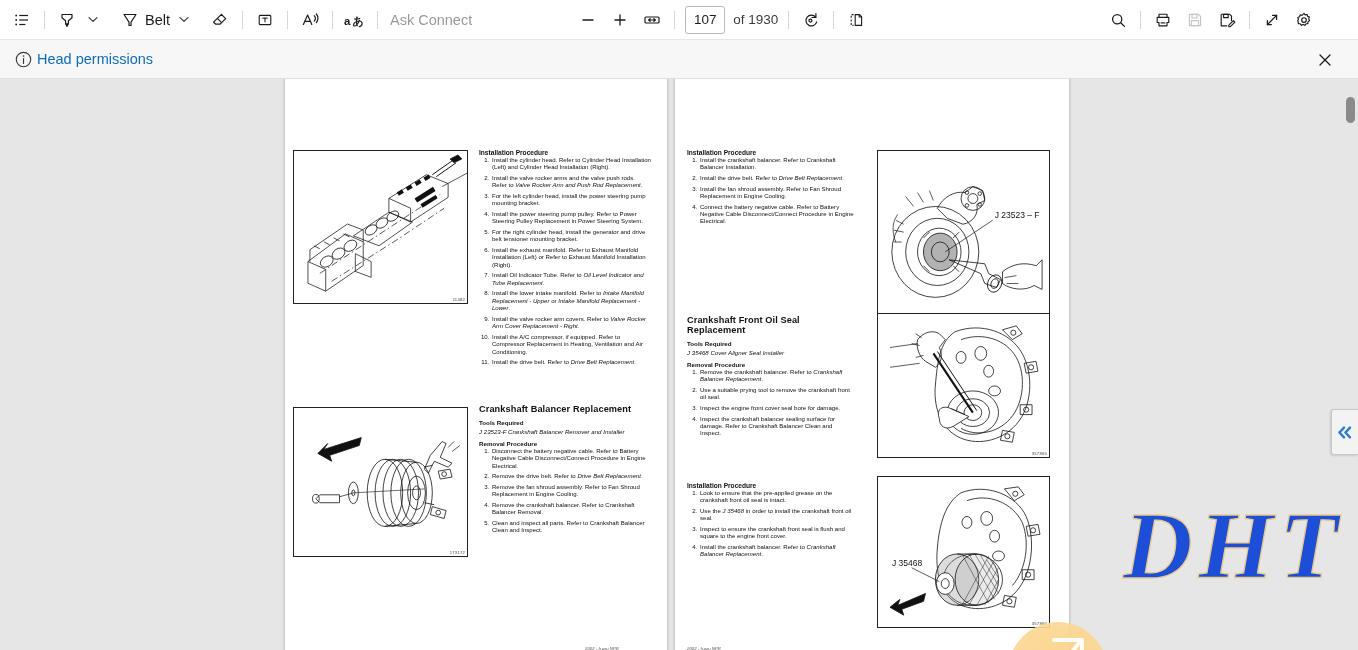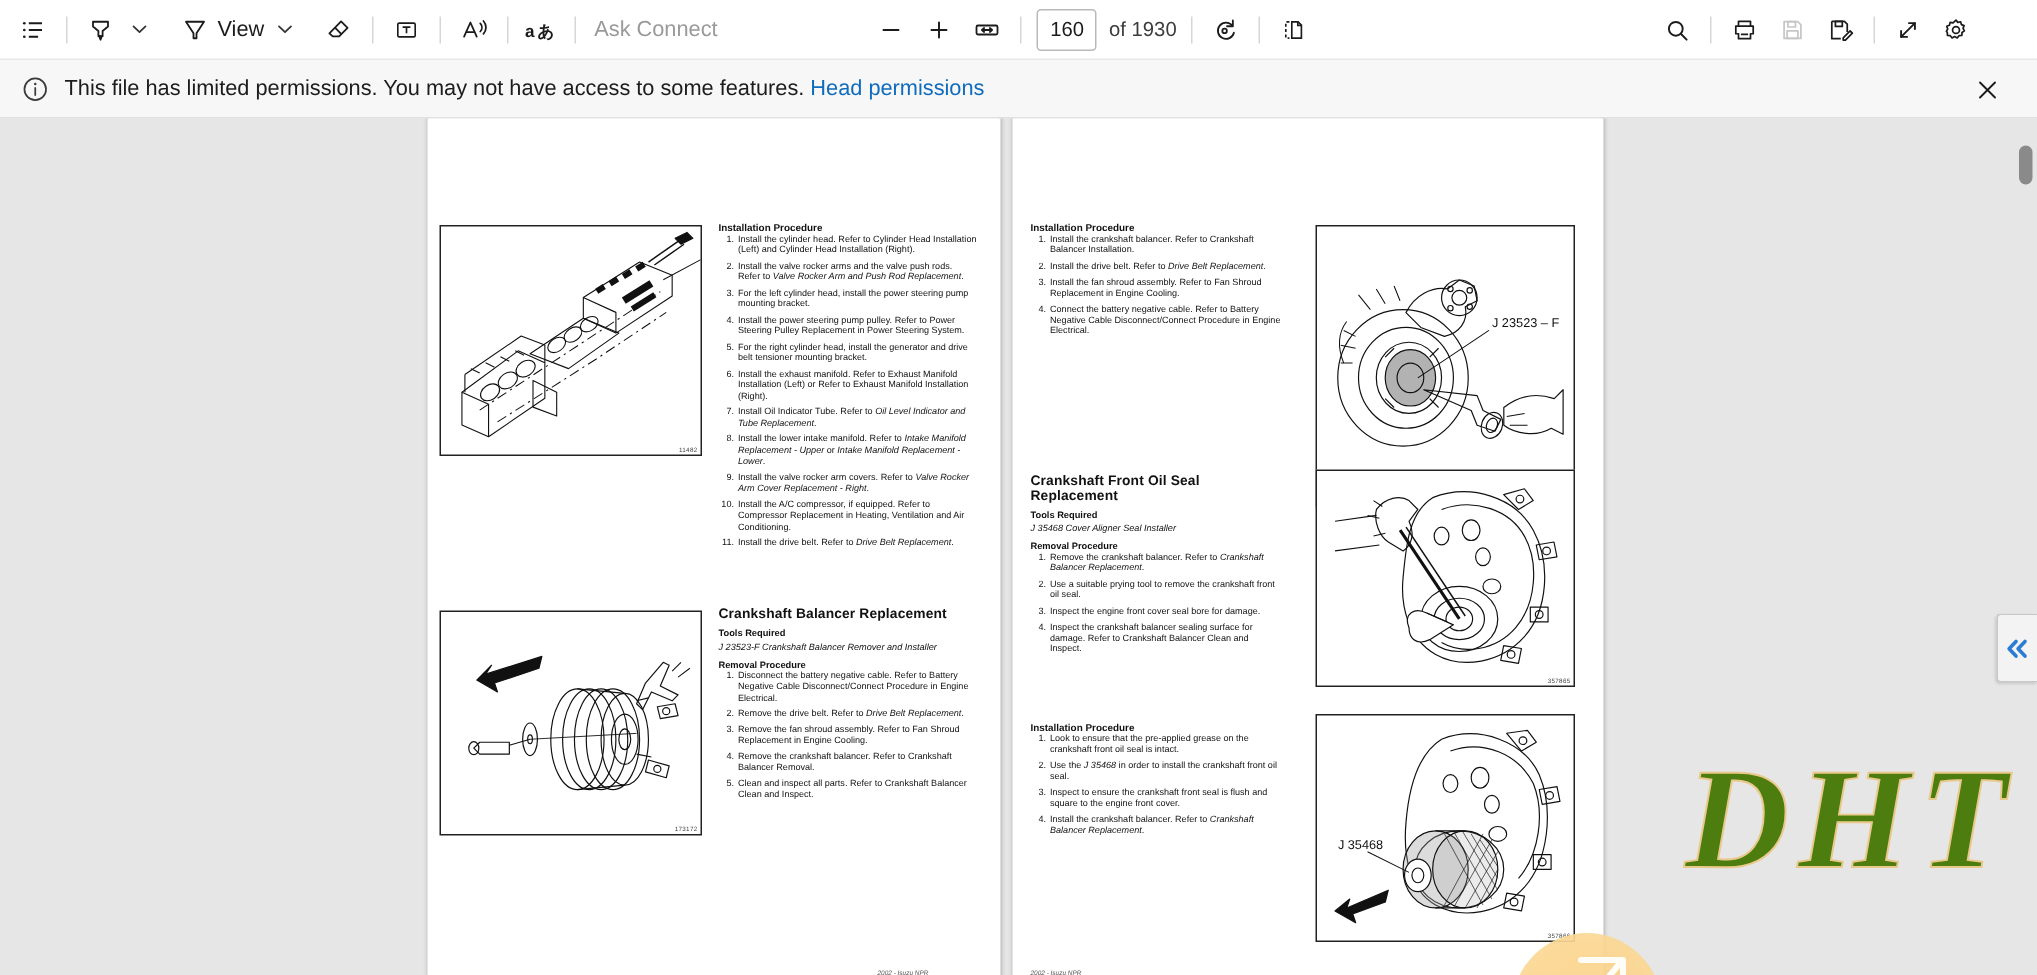--- a/index.html
+++ b/index.html
@@ -66,21 +66,21 @@
   ol.steps li{font-size:6.05px;line-height:7.4px;margin-bottom:3.2px;padding-left:1px;}
   ol.steps li i{font-style:italic;}
   .fig{position:absolute;border:1px solid #222;background:#fff;box-sizing:border-box;}
   .figno{position:absolute;font-size:4.2px;color:#444;right:2px;bottom:1px;letter-spacing:.2px;}
   .copyr{position:absolute;font-size:4.3px;color:#555;font-style:italic;}
   
   .wm{position:absolute;pointer-events:none;}
   .wm-dht{
     right:14px;bottom:56px;font-family:"Liberation Serif","DejaVu Serif",serif;
     font-weight:bold;font-style:italic;font-size:96px;letter-spacing:6px;
-    color:#4d7c0f;-webkit-text-stroke:1.3px #e9c98a;line-height:1;margin-left:28px;
+    color:#1d4ed8;-webkit-text-stroke:1.3px #e9c98a;line-height:1;margin-left:28px;
   }
   .wm-sub{
     right:12px;bottom:18px;font-family:"Liberation Mono","DejaVu Sans Mono",monospace;
     font-size:19px;letter-spacing:4.4px;color:#d9b070;white-space:nowrap;
   }
   .wm-circle{
     left:1008px;top:543px;width:100px;height:100px;border-radius:50%;
     background:radial-gradient(circle at 50% 50%,#fbd18a 0%,#fbd68f 60%,#fadda3 100%);
     opacity:.92;
   }
@@ -125,21 +125,21 @@
       <svg width="10" height="7" viewBox="0 0 10 7" fill="none" stroke="#333" stroke-width="1.2" stroke-linecap="round" stroke-linejoin="round">
           <polyline points="1,1.6 5,5.4 9,1.6"></polyline>
         </svg>
     </div>
 
     <div class="tbtn wide" style="margin-left:14px" title="Draw">
       <svg width="20" height="20" viewBox="0 0 20 20" fill="none" stroke="#1b1b1b" stroke-width="1.2" stroke-linejoin="round">
         <path d="M4 4.5h12l-5 7.6v3.4h-2v-3.4z"></path>
       </svg>
     </div>
-    <div class="draw-label">View</div>
+    <div class="draw-label">Belt</div>
     <div class="chev">
       <svg width="10" height="7" viewBox="0 0 10 7" fill="none" stroke="#333" stroke-width="1.2" stroke-linecap="round" stroke-linejoin="round">
           <polyline points="1,1.6 5,5.4 9,1.6"></polyline>
         </svg>
     </div>
 
     <div class="tbtn" style="margin-left:10px" title="Erase">
       <svg width="20" height="20" viewBox="0 0 20 20" fill="none" stroke="#1b1b1b" stroke-width="1.2" stroke-linejoin="round">
         <path d="M11.4 4.3l4.3 4.3-5.6 5.6H5.8L3.6 12.2z"></path>
         <line x1="7.3" y1="8.4" x2="11.6" y2="12.7"></line>
@@ -193,21 +193,21 @@
           <line x1="9" y1="4" x2="9" y2="14"></line>
         </svg>
     </div>
     <div class="tbtn" title="Fit to width">
       <svg width="20" height="18" viewBox="0 0 20 18" fill="none" stroke="#1b1b1b" stroke-width="1.2">
         <rect x="3" y="6" width="14" height="6" rx="1"></rect>
         <path d="M6.6 9h6.8M6.6 9l1.5-1.3M6.6 9l1.5 1.3M13.4 9l-1.5-1.3M13.4 9l-1.5 1.3" stroke-linecap="round" stroke-linejoin="round"></path>
       </svg>
     </div>
     <div class="sep"></div>
-    <div class="pagebox">160</div>
+    <div class="pagebox">107</div>
     <div class="pageof">of 1930</div>
     <div class="sep"></div>
     <div class="tbtn" title="Rotate">
       <svg width="20" height="20" viewBox="0 0 20 20" fill="none" stroke="#1b1b1b" stroke-width="1.2" stroke-linecap="round">
         <path d="M14.6 7.2a5.4 5.4 0 1 0 1 4.6"></path>
         <polyline points="14.9,3.6 14.9,7.5 11,7.5" stroke-linejoin="round"></polyline>
         <circle cx="9.4" cy="10.6" r="1.5"></circle>
       </svg>
     </div>
     <div class="sep"></div>
@@ -268,21 +268,20 @@
 </div>
 
 <div class="notif">
   <span>
     <svg width="19" height="19" viewBox="0 0 19 19" fill="none" stroke="#3b3b3b" stroke-width="1.15">
       <circle cx="9.5" cy="9.5" r="7.2"></circle>
       <line x1="9.5" y1="8.6" x2="9.5" y2="13.4" stroke-linecap="round"></line>
       <circle cx="9.5" cy="6" r="0.85" fill="#3b3b3b" stroke="none"></circle>
     </svg>
   </span>
-  <span class="notif-txt">This file has limited permissions. You may not have access to some features.</span>
   <a class="notif-txt notif-link" href="#">Head permissions</a>
   <div class="notif-close">
     <svg width="14" height="14" viewBox="0 0 14 14" stroke="#1b1b1b" stroke-width="1.25" stroke-linecap="round">
       <line x1="2" y1="2" x2="12" y2="12"></line>
         <line x1="12" y1="2" x2="2" y2="12"></line>
     </svg>
   </div>
 </div>
 
 <div class="viewer">

